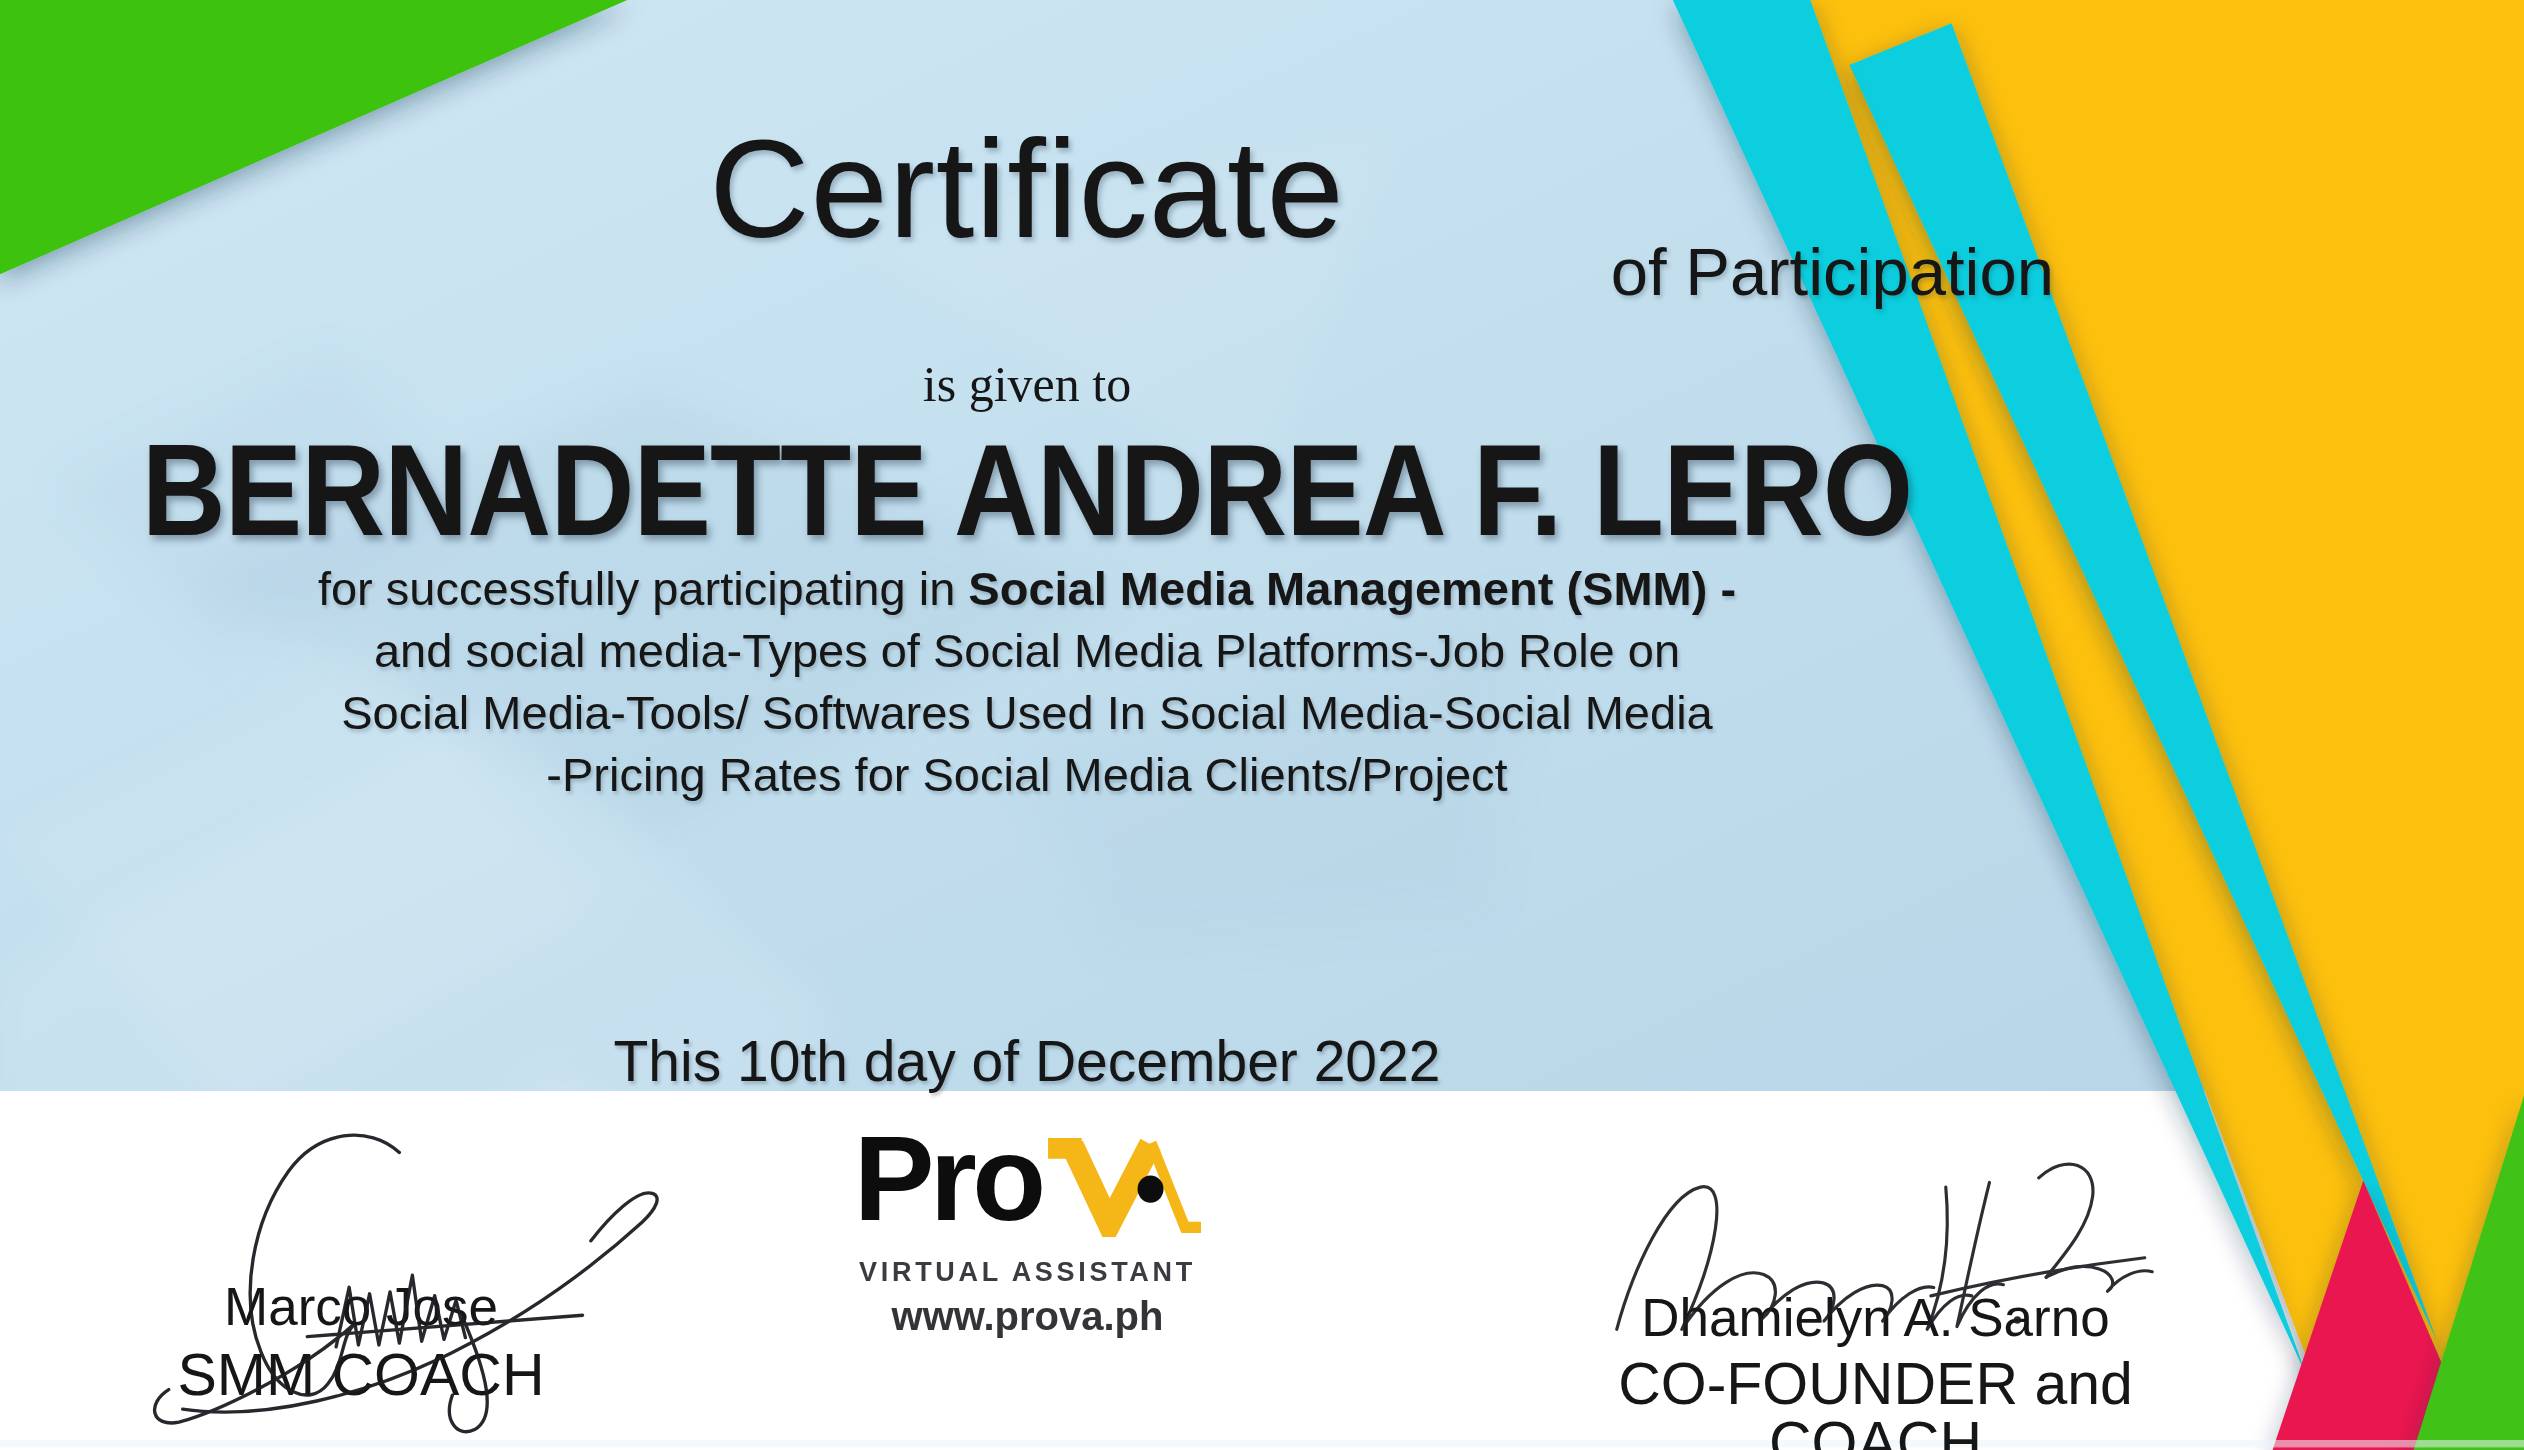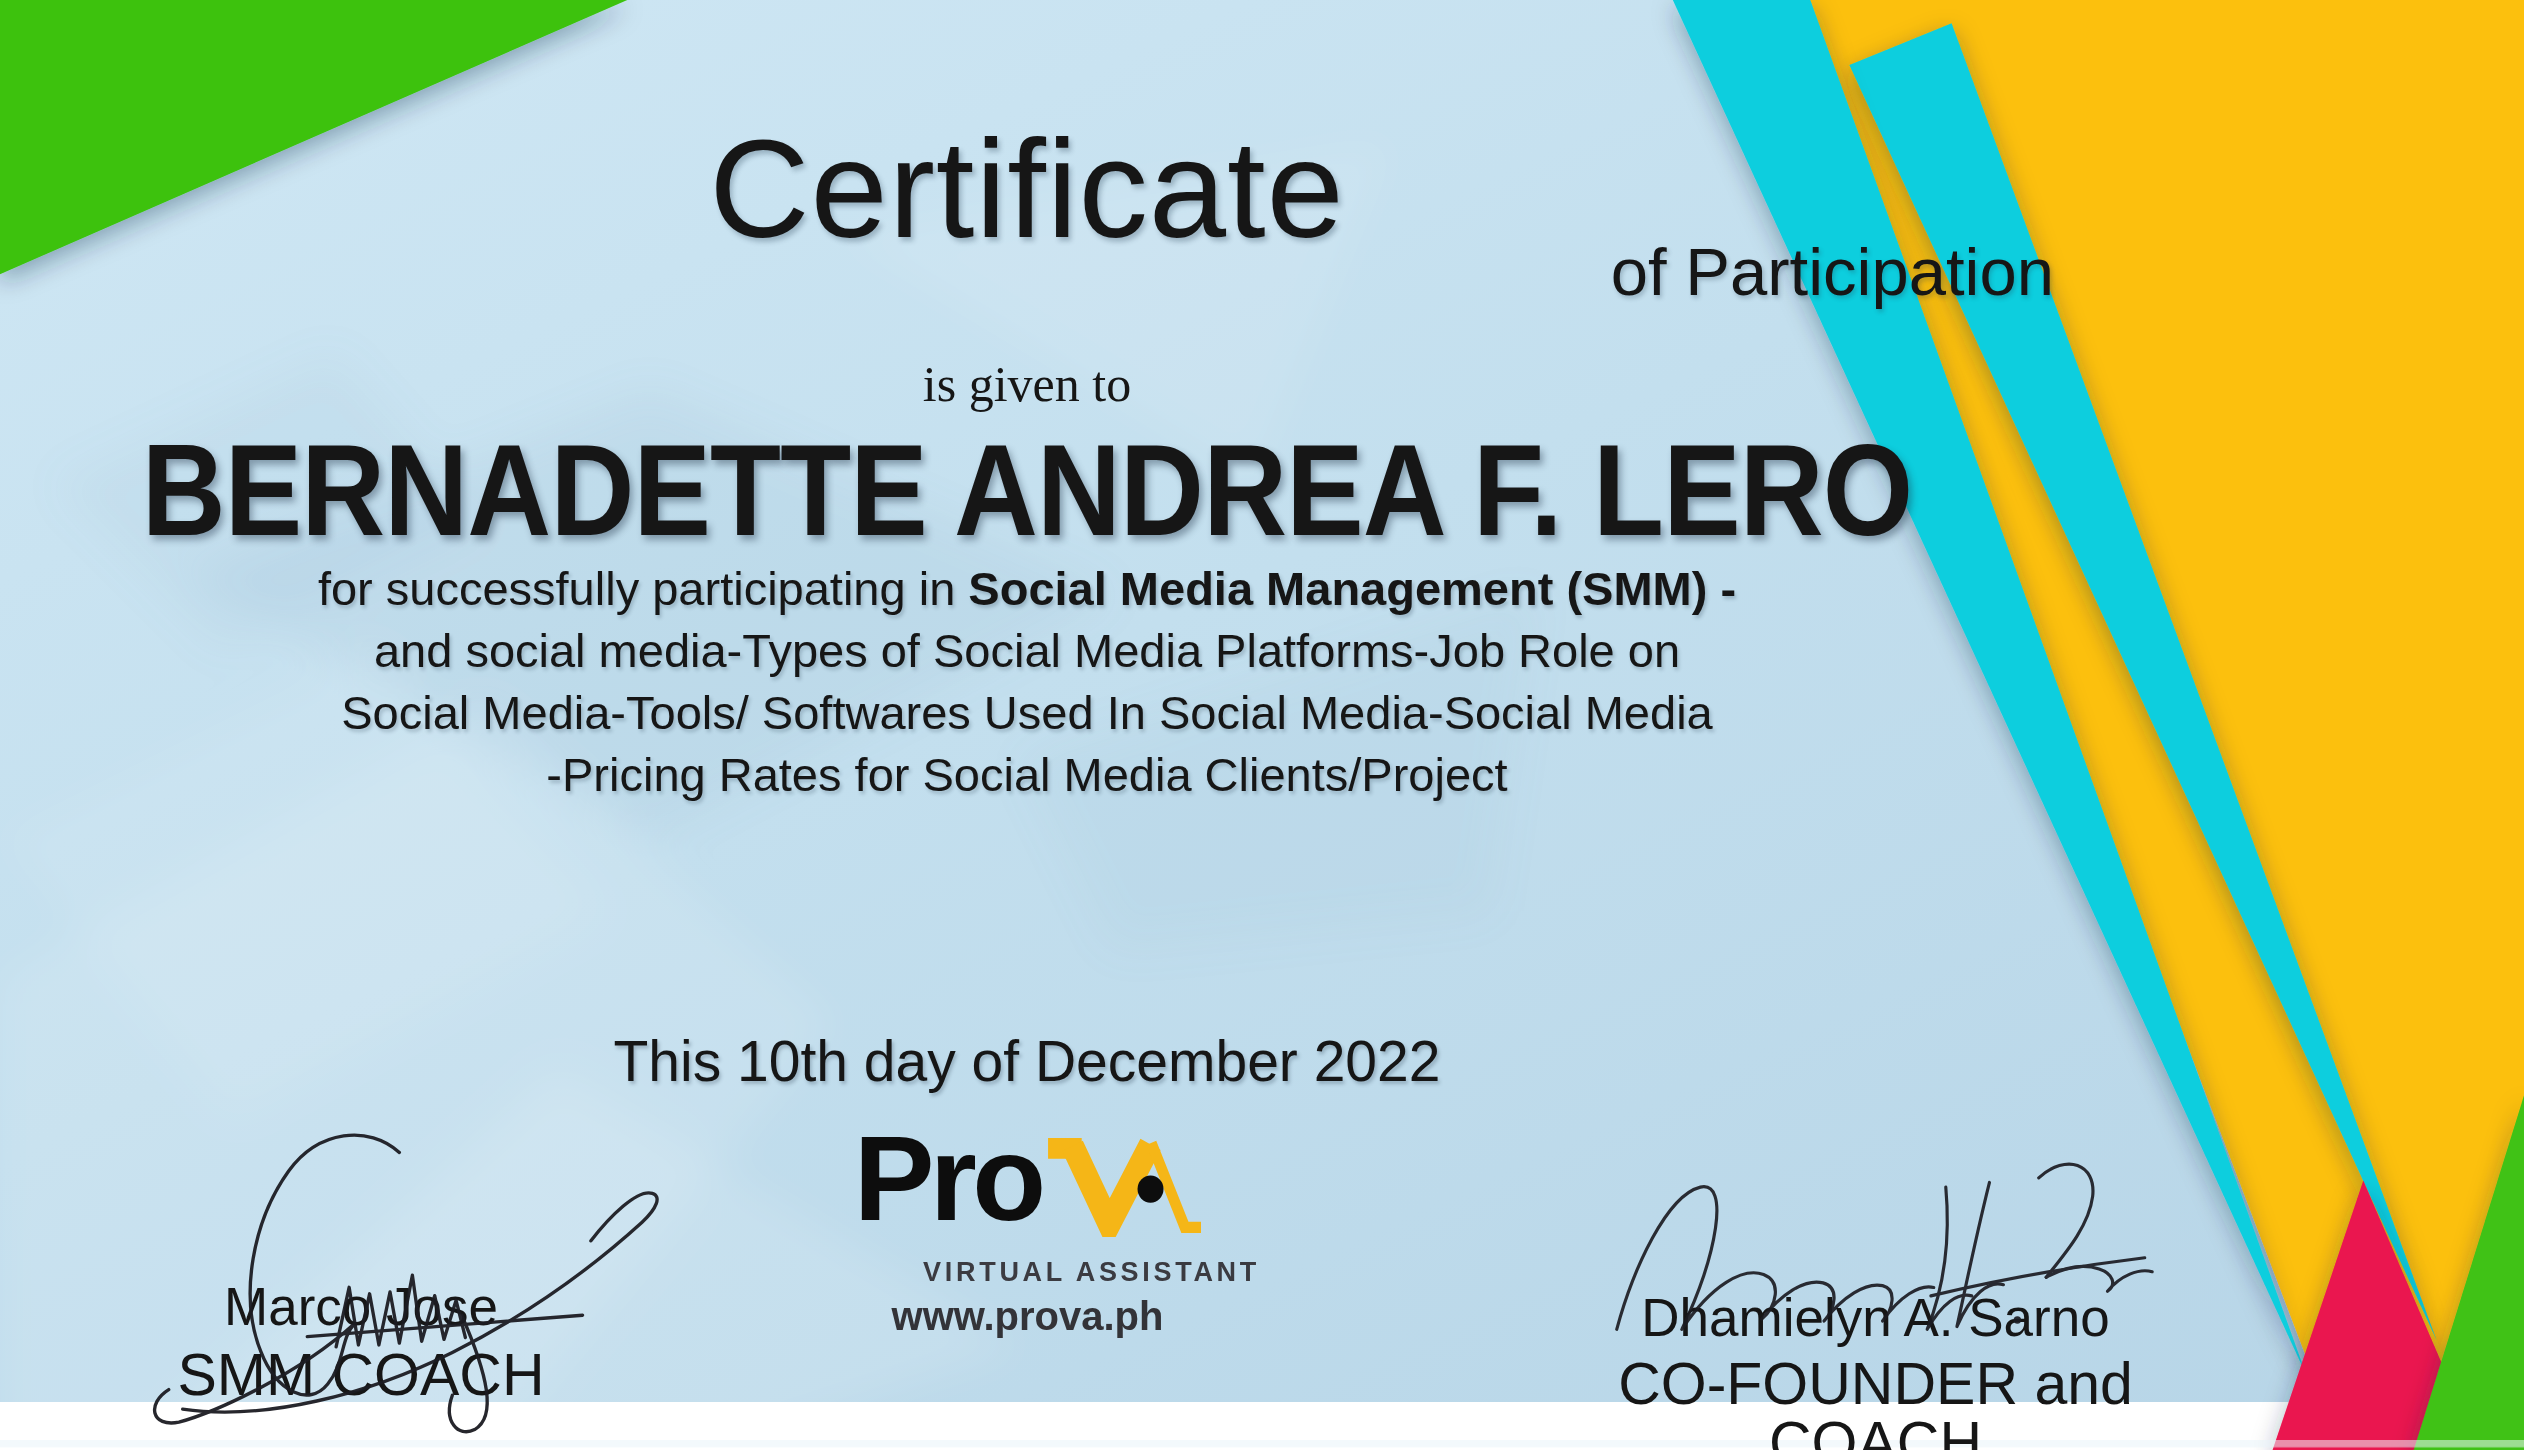--- a/index.html
+++ b/index.html
@@ -1,17 +1,17 @@
 <!DOCTYPE html>
 <html style="--bg: #c3dfee; --greenCorner: #3cc20e; --cyan: #0fcede; --yellow: #fcc008; --red: #ea1550; --greenBr: #3fc214; --ink: #161616; --logoBlack: #0d0d0d; --logoYellow: #f5b617; --logoGray: #3b3b41; --sigInk: #1c1c22;font-size:15px"><head>
 <meta charset="utf-8">
 <style>
   html,body{margin:0;padding:0;width:2525px;height:1451px;overflow:hidden;
     font-family:"Liberation Sans",sans-serif;}
-  .stage{position:absolute;inset:0;width:2525px;height:1402px;
+  .stage{position:absolute;inset:0;width:2525px;height:1091px;
     background:linear-gradient(155deg,#cfe7f4 0%,#c3dfee 45%,#b7d5e7 100%);}
   .decor{position:absolute;inset:0;z-index:1;}
   .content{position:absolute;inset:0;z-index:2;color:var(--ink);}
   .center-col{position:absolute;left:0;width:2054px;text-align:center;}
   .title{top:119px;font-size:139px;font-weight:400;letter-spacing:0.9px;line-height:1;
     text-shadow:2.8px 3.7px 5.6px rgba(30,55,75,.28);}
   .subtitle{top:238px;font-size:67px;font-weight:400;line-height:1;
     text-shadow:1.9px 2.8px 4.6px rgba(30,55,75,.25);text-align:right;}
   .given{top:359px;font-size:50px;font-family:"Liberation Serif",serif;line-height:1;text-align:center;}
   .name{top:426px;font-size:129px;font-weight:700;line-height:1;letter-spacing:-0.9px;
@@ -31,21 +31,21 @@
   .sig-right .sig-name{font-size:53px;}
   .sig-right .sig-role{font-size:59px;margin-top:11px;}
   .sig-svg{position:absolute;z-index:3;pointer-events:none;}
   .sig-svg path{fill:none;stroke:var(--sigInk);stroke-linecap:round;stroke-linejoin:round;}
   .logo{position:absolute;left:795px;top:0;width:465px;height:1451px;}
   .logo-row{position:absolute;top:1116px;left:0;width:465px;height:123px;
     display:flex;align-items:flex-end;justify-content:center;text-align:right;}
   .logo-pro{font-size:121px;font-weight:700;letter-spacing:-4.6px;line-height:1;
     color:var(--logoBlack);}
   .logo-va{width:156px;height:99px;margin-left:3.7px;margin-bottom:1.9px;}
-  .logo-tagline{position:absolute;top:1259px;left:0;width:465px;text-align:right;
+  .logo-tagline{position:absolute;top:1259px;left:0;width:465px;text-align:center;
     font-size:27px;font-weight:700;letter-spacing:3.7px;color:var(--logoGray);line-height:1;}
   .logo-site{position:absolute;top:1296px;left:0;width:465px;text-align:center;
     font-size:40px;font-weight:700;color:#333338;line-height:1;}
   .visually-hidden{position:absolute;width:0.9px;height:0.9px;overflow:hidden;
     clip:rect(0 0 0 0);white-space:nowrap;}
 </style>
 </head>
 <body>
 
 <div class="stage">

